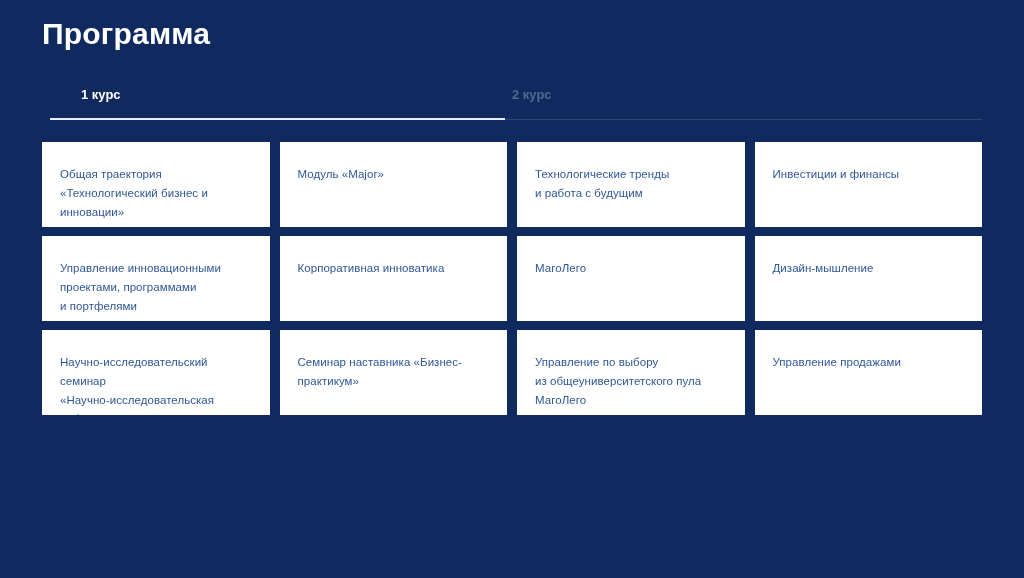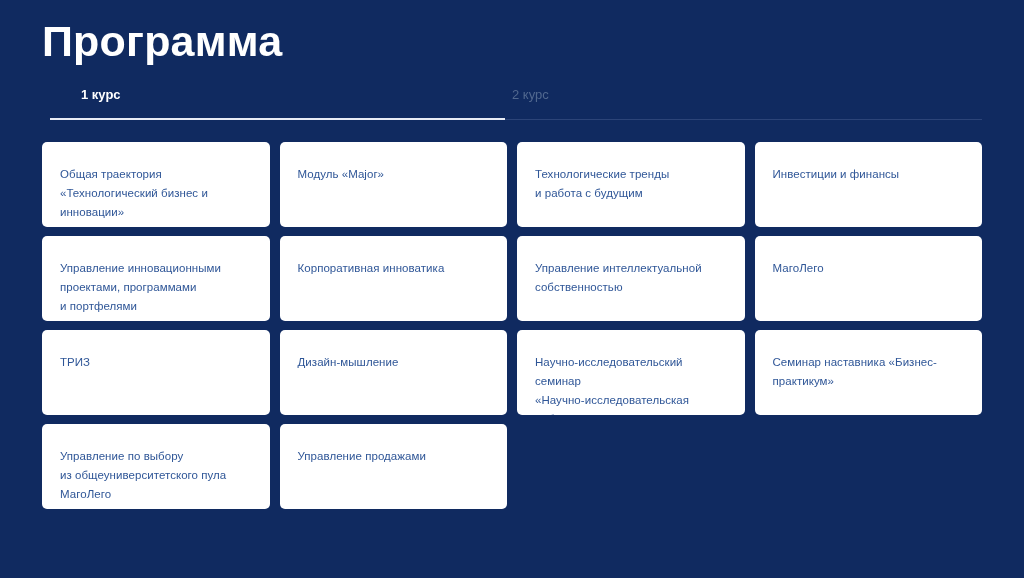--- a/index.html
+++ b/index.html
@@ -16,21 +16,21 @@
   .page {
     position: relative;
     width: 1024px;
     height: 578px;
     box-sizing: border-box;
   }
   .page-title {
     position: absolute;
     left: 42px;
     top: 16px;
-    font-size: 43px;
+    font-size: 30px;
     font-weight: bold;
     color: #ffffff;
     letter-spacing: 0.2px;
     line-height: 1.2;
     margin: 0;
   }
   .tabs {
     position: absolute;
     left: 42px;
     top: 86px;
@@ -47,21 +47,21 @@
   }
   .tab-1 {
     left: 8px;
     color: #ffffff;
     font-weight: bold;
     margin-left: 31px;
   }
   .tab-2 {
     left: 470px;
     color: #51688f;
-    font-weight: normal;
+    font-weight: bold;
   }
   .tab-rail {
     position: absolute;
     left: 8px;
     top: 33px;
     width: 932px;
     height: 1px;
     background: #2c4478;
   }
   .tab-rail-active {
@@ -78,21 +78,21 @@
     top: 142px;
     width: 940px;
     display: grid;
     grid-template-columns: repeat(4, 1fr);
     grid-auto-rows: 85px;
     column-gap: 10px;
     row-gap: 9px;
   }
   .card {
     background: #ffffff;
-    border-radius: 5px;
+    border-radius: 0;
     box-sizing: border-box;
     padding: 23px 18px 12px 18px;
     overflow: hidden;
     cursor: pointer;
   }
   .card-text {
     font-size: 11.5px;
     line-height: 19px;
     color: #2f5697;
     white-space: pre-line;
@@ -132,30 +132,23 @@
       </div>
 
     <div class="card">
         <p class="card-text">Управление инновационными
 проектами, программами
 и портфелями</p>
       </div>
     <div class="card">
         <p class="card-text">Корпоративная инноватика</p>
       </div>
-    <div class="card">
-        <p class="card-text">Управление интеллектуальной
-собственностью</p>
-      </div>
 
     <div class="card">
         <p class="card-text">МагоЛего</p>
-      </div>
-    <div class="card">
-        <p class="card-text">ТРИЗ</p>
       </div>
     <div class="card">
         <p class="card-text">Дизайн-мышление</p>
       </div>
 
     <div class="card">
         <p class="card-text">Научно-исследовательский семинар
 «Научно-исследовательская работа
 в программами»</p>
       </div>

